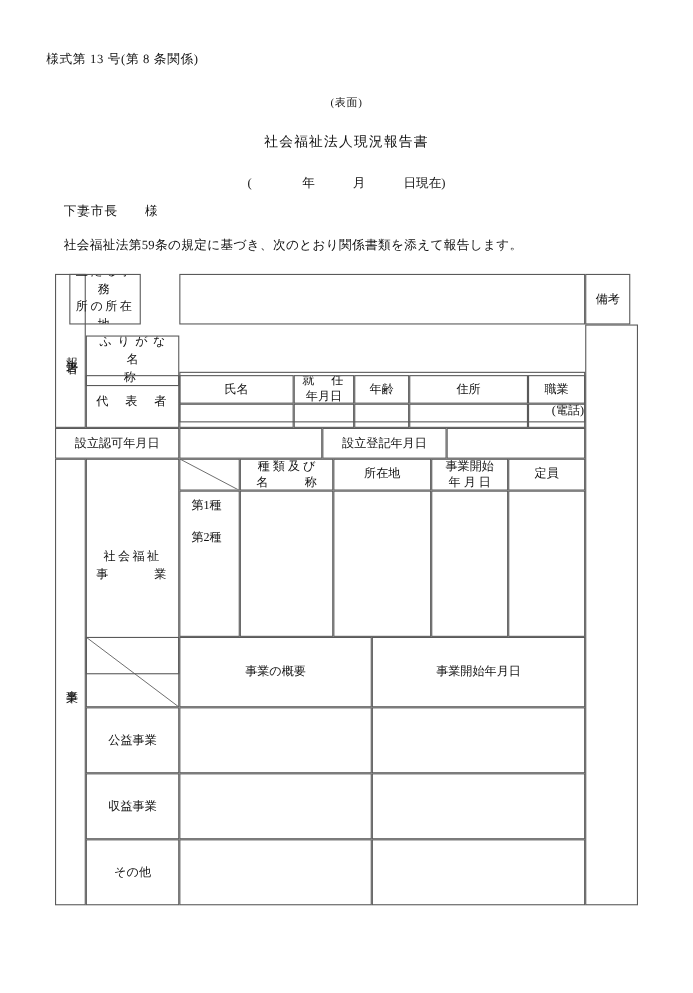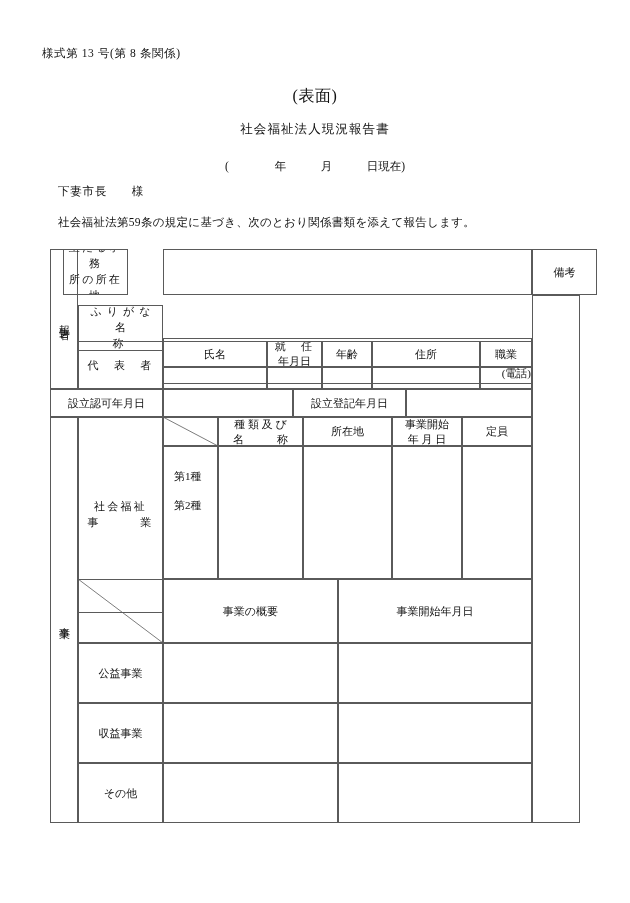--- a/index.html
+++ b/index.html
@@ -31,21 +31,21 @@
     font-size: 11.5px;
     letter-spacing: 0.6px;
     white-space: nowrap;
   }
   .side-mark {
     position: absolute;
     left: 0;
     top: 86px;
     width: 630px;
     text-align: center;
-    font-size: 16px;
+    font-size: 10px;
     letter-spacing: 0.6px;
   }
   .doc-title {
     position: absolute;
     left: 0;
     top: 121px;
     width: 630px;
     text-align: center;
     font-size: 12.5px;
     letter-spacing: 1.1px;
@@ -189,21 +189,21 @@
     <div class="cell" style="left:272px; top:92px; width:50px; height:26px;">年齢</div>
     <div class="cell" style="left:322px; top:92px; width:108px; height:26px;">住所</div>
     <div class="cell" style="left:430px; top:92px; width:52px; height:26px;">職業</div>
 
     <div class="cell" style="left:113px; top:118px; width:104px; height:22px;"></div>
     <div class="cell" style="left:217px; top:118px; width:55px; height:22px;"></div>
     <div class="cell" style="left:272px; top:118px; width:50px; height:22px;"></div>
     <div class="cell" style="left:322px; top:118px; width:108px; height:22px;"></div>
     <div class="cell" style="left:430px; top:118px; width:52px; height:22px;"></div>
 
-    <div class="cell" style="left:482px; top:0px; width:65px; height:46px;">備考</div>
+    <div class="cell" style="left:482px; top:0px; width:41px; height:46px;">備考</div>
 
     <div class="cell" style="left:482px; top:46px; width:48px; height:528px;"></div>
 
     <div class="cell" style="left:0px; top:140px; width:113px; height:28px;">設立認可年月日</div>
     <div class="cell" style="left:113px; top:140px; width:130px; height:28px;"></div>
     <div class="cell" style="left:243px; top:140px; width:113px; height:28px;">設立登記年月日</div>
     <div class="cell" style="left:356px; top:140px; width:126px; height:28px;"></div>
 
     <div class="cell" style="left:0px; top:168px; width:28px; height:406px;">
       <span class="vert">事業</span>
@@ -224,21 +224,21 @@
       <span class="two-line">種 類 及 び</span>
       <span class="two-line">名　　　称</span>
     </div>
     <div class="cell" style="left:253px; top:168px; width:89px; height:29px;">所在地</div>
     <div class="cell" style="left:342px; top:168px; width:70px; height:29px; flex-direction:column;">
       <span class="two-line">事業開始</span>
       <span class="two-line">年 月 日</span>
     </div>
     <div class="cell" style="left:412px; top:168px; width:70px; height:29px;">定員</div>
 
-    <div class="cell stack-left" style="left:113px; top:197px; width:55px; height:133px; padding-top:22px;">
+    <div class="cell stack-left" style="left:113px; top:197px; width:55px; height:133px; padding-top:6px;">
       <div class="kind-stack">
         <span>第1種</span>
         <span>第2種</span>
       </div>
     </div>
 
     <div class="cell" style="left:168px; top:197px; width:85px; height:133px;"></div>
     <div class="cell" style="left:253px; top:197px; width:89px; height:133px;"></div>
     <div class="cell" style="left:342px; top:197px; width:70px; height:133px;"></div>
     <div class="cell" style="left:412px; top:197px; width:70px; height:133px;"></div>

